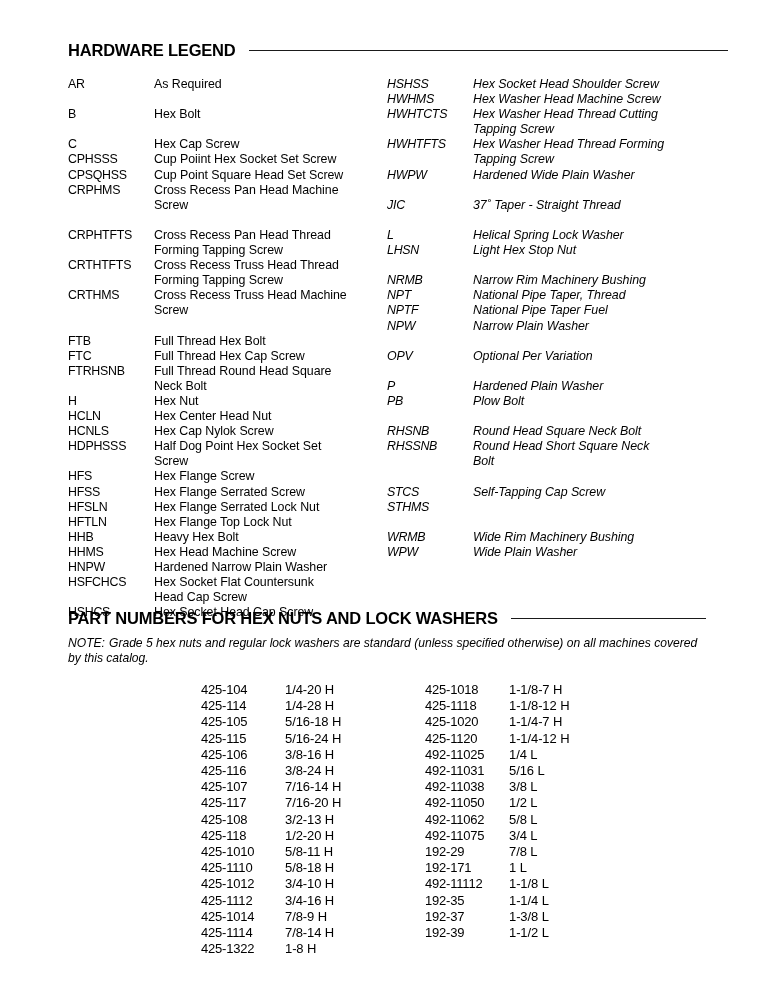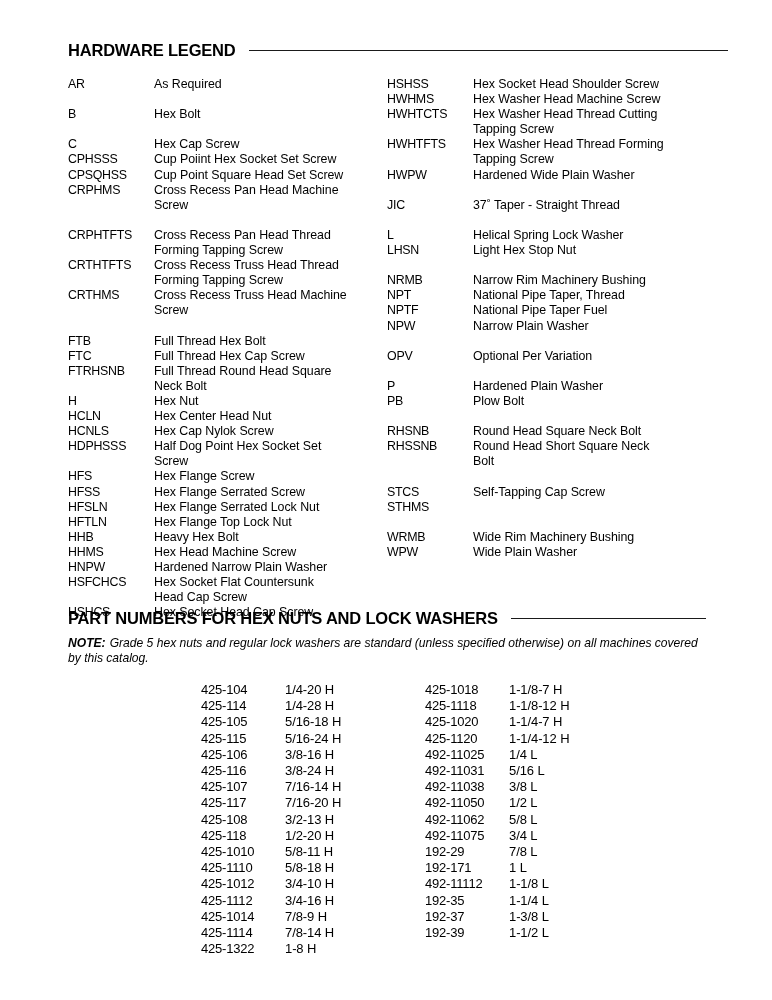--- a/index.html
+++ b/index.html
@@ -51,21 +51,21 @@
   #hdr-legend .rule { margin-right: 0px; }
   #hdr-parts  { top: 610px; text-align: right; }
   #hdr-parts  .rule { margin-right: 22px; }
 
   
   .legend-col {
     position: absolute;
     width: 330px;
   }
   #legend-left  { left: 57px;  top: 77px; }
-  #legend-right { left: 376px; top: 77px; }
+  #legend-right { left: 376px; top: 77px; font-style: italic; }
 
   .legend-row {
     display: flex;
     align-items: center;
     font-size: 12.4px;
     line-height: 15.1px;
   }
   .legend-row .abbr {
     width: 86px;
     flex: 0 0 86px;
@@ -87,21 +87,21 @@
   #note {
     position: absolute;
     left: 57px;
     top: 636px;
     width: 640px;
     font-size: 12.1px;
     line-height: 15.4px;
     font-style: italic;
   }
   #note .note-label {
-    font-weight: bold;
+    font-weight: normal;
     font-style: italic;
     margin-right: 4px;
   }
 
   
   .parts-col {
     position: absolute;
     top: 682px;
   }
   #parts-left  { left: 190px; }

